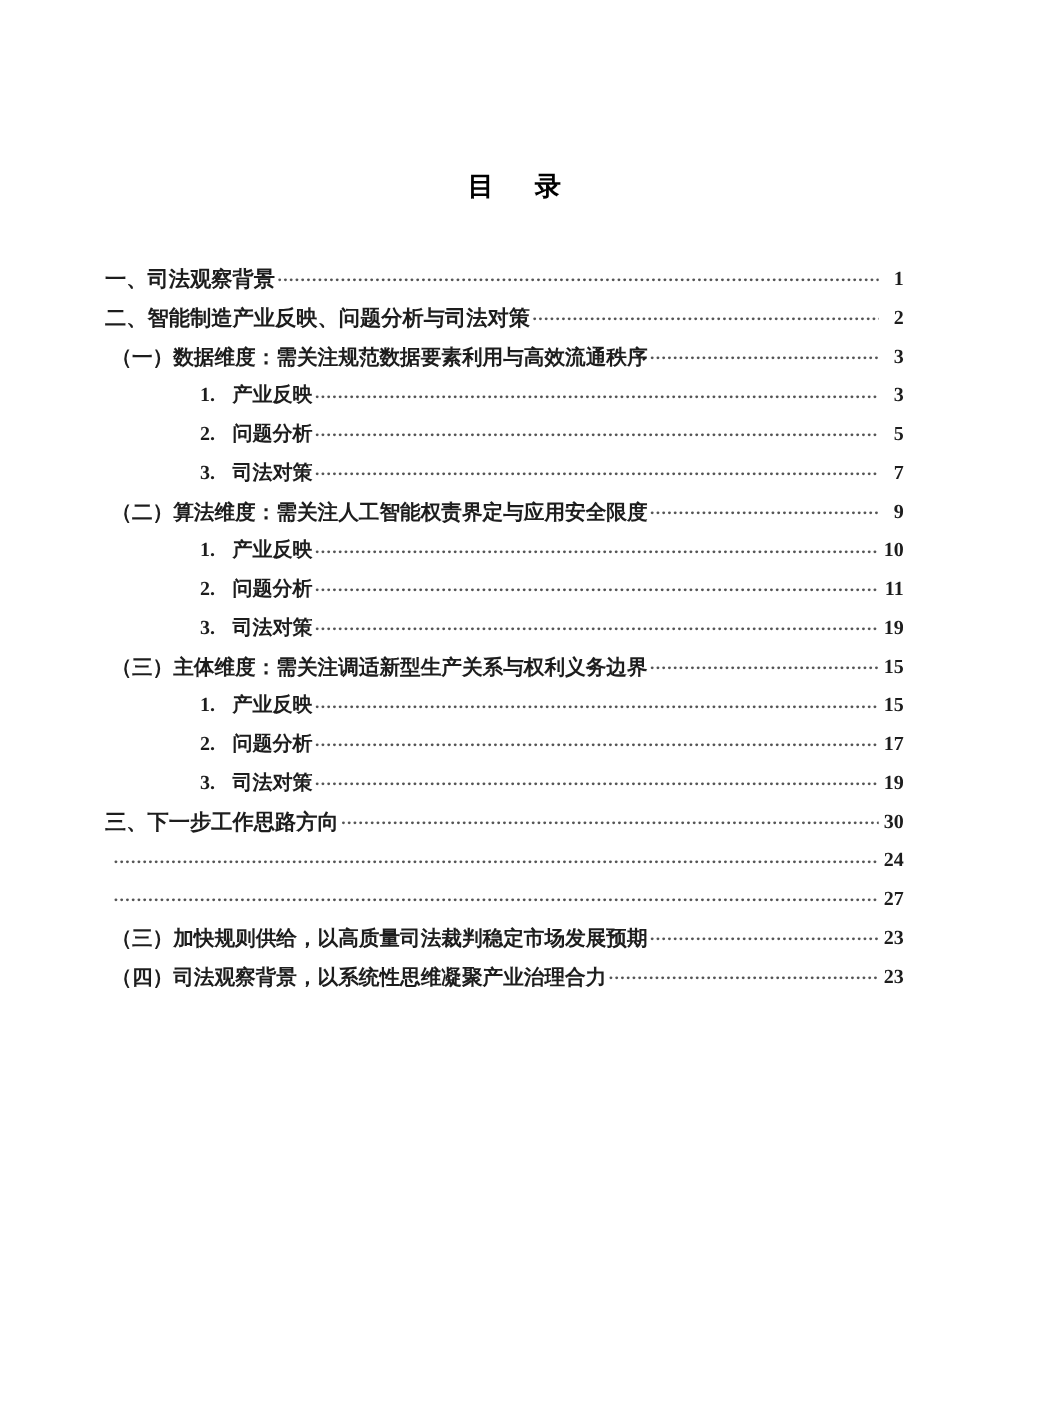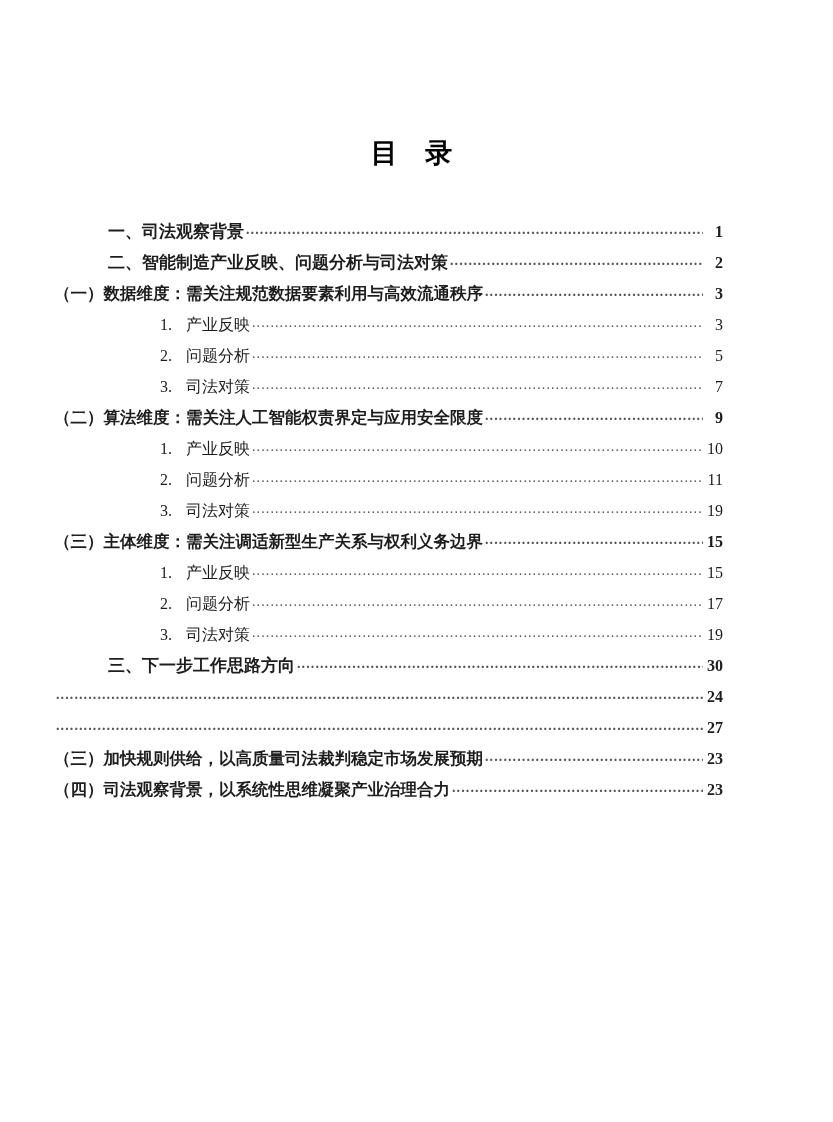--- a/index.html
+++ b/index.html
@@ -17,26 +17,26 @@
   }
   .page {
     width: 833px;
     height: 1122px;
     box-sizing: border-box;
     padding: 0;
     position: relative;
   }
   .toc-title {
     text-align: center;
-    font-size: 27px;
+    font-size: 21px;
     font-weight: bold;
     letter-spacing: 10px;
     margin-top: 135px;
     margin-bottom: 0;
-    font-family: Liberation Sans, sans-serif;
+    font-family: Liberation Mono, monospace;
     color: #000;
   }
   .toc-list {
     margin: 0;
     padding: 0;
     list-style: none;
     margin-top: 38px;
   }
   .toc-row {
     display: flex;
@@ -63,38 +63,38 @@
   }
   .toc-row .page-num {
     flex: 0 0 auto;
     text-align: right;
     min-width: 18px;
     font-family: "Liberation Serif", "DejaVu Serif", serif;
     font-size: 16px;
   }
   
   .lvl-1 {
-    padding-left: 108px;
+    padding-left: 84px;
     padding-right: 110px;
     font-weight: bold;
     font-size: 17px;
     align-items: flex-end;
   }
   .lvl-1 .page-num { font-weight: bold; }
   .lvl-2 {
-    padding-left: 54px;
+    padding-left: 89px;
     padding-right: 110px;
     font-weight: bold;
     font-size: 16.5px;
   }
   .lvl-2 .page-num { font-weight: bold; }
   .lvl-3 {
     padding-left: 160px;
     padding-right: 110px;
-    font-weight: normal;
+    font-weight: bold;
     font-size: 16px;
   }
   .lvl-3 .num {
     display: inline-block;
     min-width: 26px;
   }
 </style>
 </head>
 <body>
 

